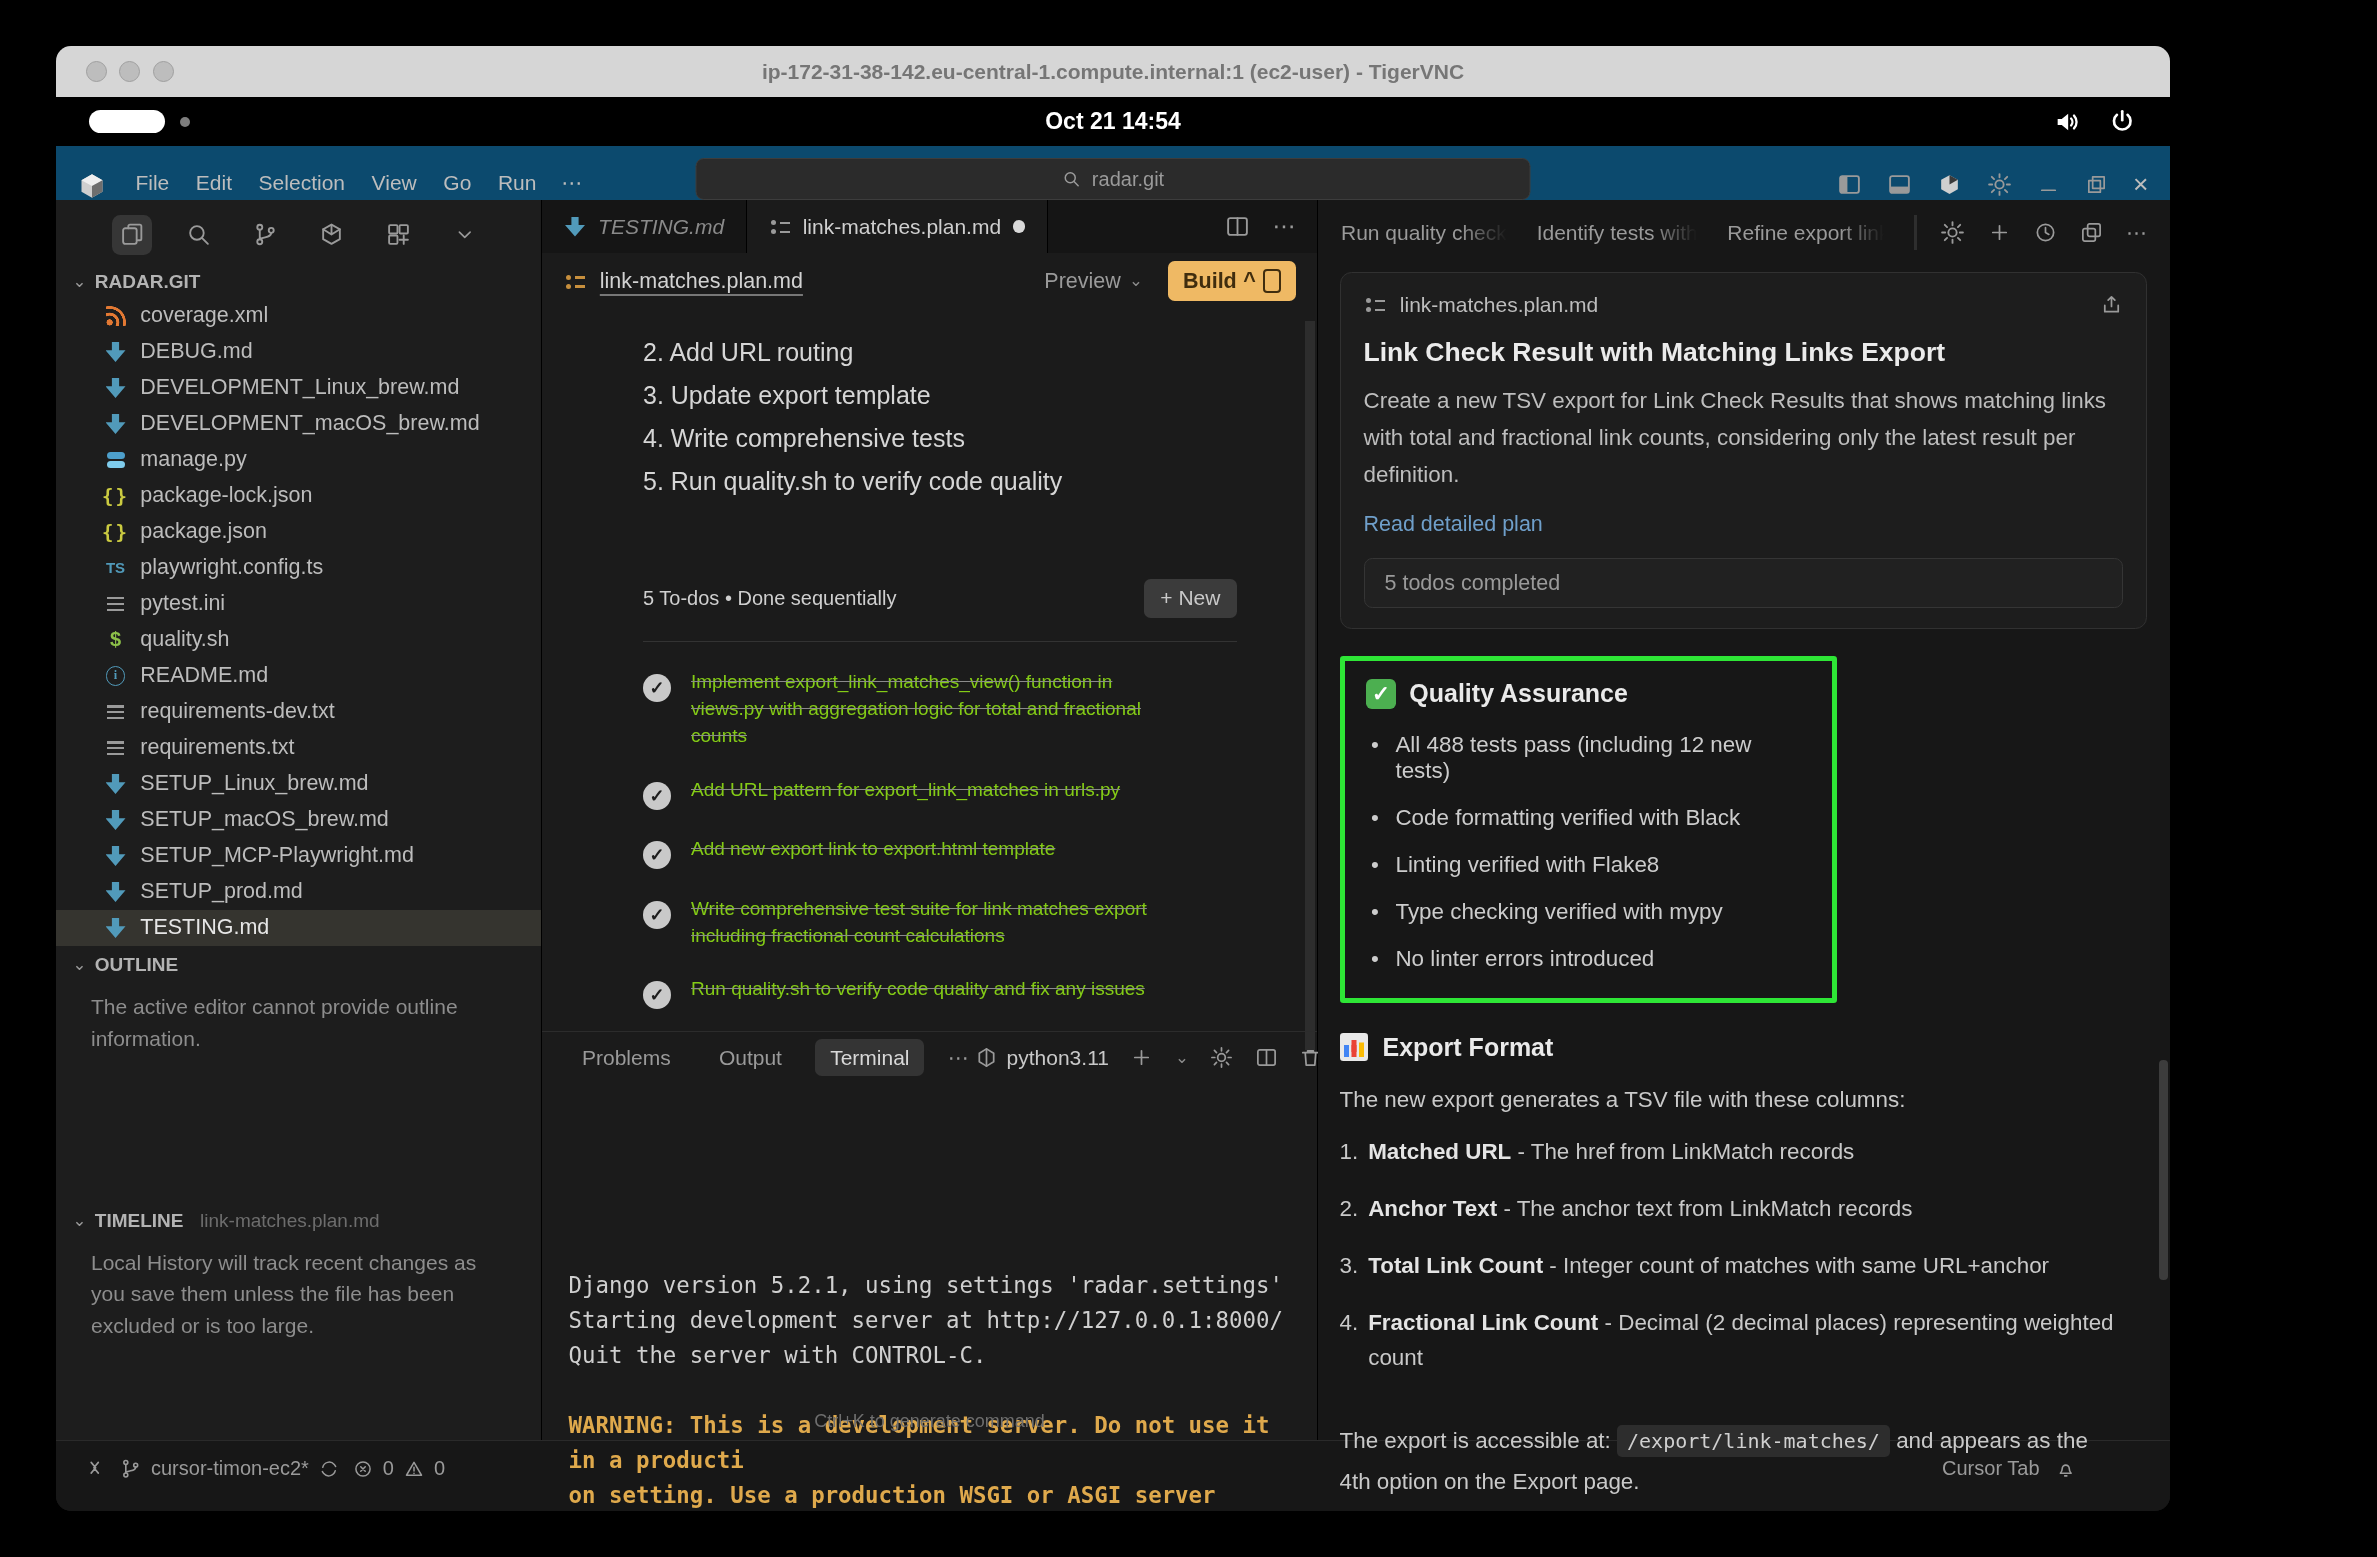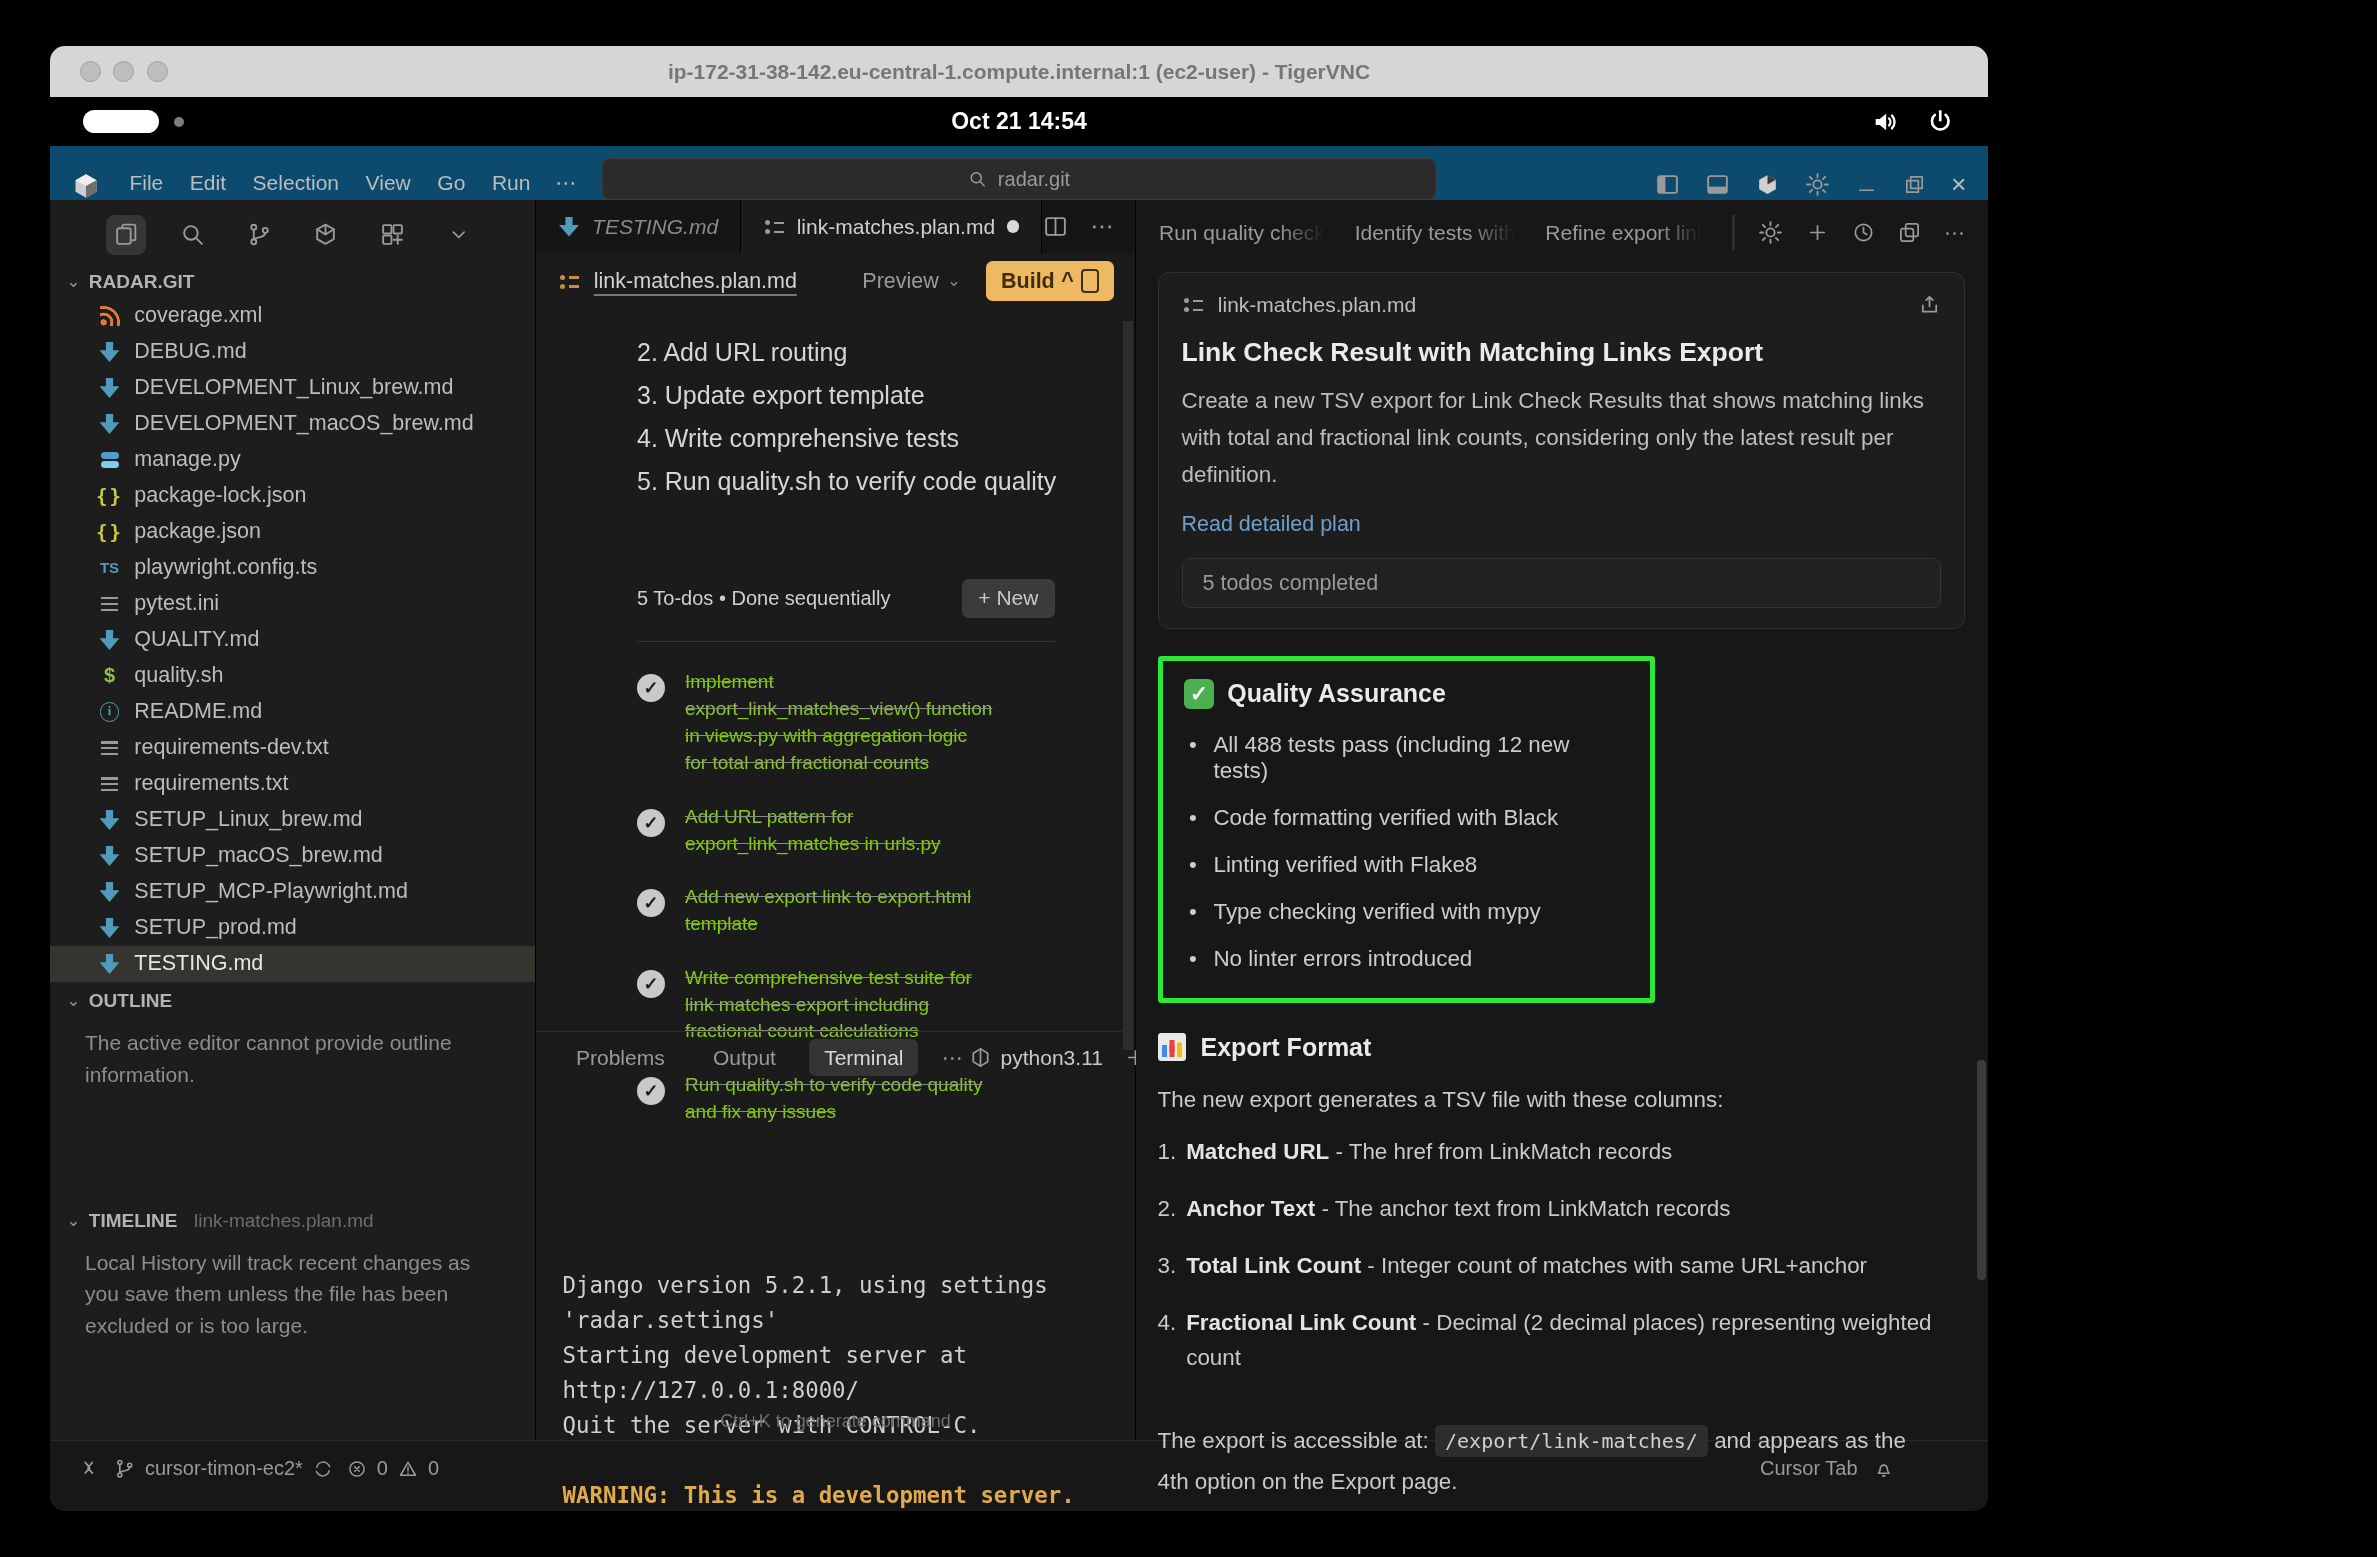--- a/index.html
+++ b/index.html
@@ -1,20 +1,20 @@
 <!DOCTYPE html>
 <html style="font-size:13.3px"><head>
 <meta charset="utf-8">
 <style>
   html,body{margin:0;padding:0;background:#000;}
   body{width:2377px;height:1557px;position:relative;overflow:hidden;
        font-family:"Liberation Sans",sans-serif;color:#c9c9c9;}
   svg{display:block}
   .ic{stroke:#9a9a9a;fill:none;stroke-width:1.8;stroke-linecap:round;stroke-linejoin:round}
-  .window{position:absolute;left:50px;top:46px;width:1938px;height:1465px;border-radius:15px;
+  .window{position:absolute;left:56px;top:46px;width:2114px;height:1465px;border-radius:15px;
           overflow:hidden;background:#1b1b1b;display:flex;flex-direction:column;
           box-shadow:0 25px 75px rgba(0,0,0,.85);}
   
   .vncbar{height:51px;background:#d6d6d6;display:flex;align-items:center;position:relative;flex:0 0 auto}
   .lights{position:absolute;left:30px;display:flex;gap:12.4px}
   .light{width:19px;height:19px;border-radius:50%;background:#bdbdbd;border:0.8px solid #9f9f9f}
   .vnc-title{margin:0 auto;color:#767676;font-size:21px;font-weight:700}
   
   .macbar{height:49px;background:#000;display:flex;align-items:center;position:relative;flex:0 0 auto}
   .pill{position:absolute;left:33px;top:13.3px;width:76px;height:22.4px;background:#fff;border-radius:11.6px}
@@ -324,24 +324,20 @@
             <span class="fic ic-json"></span>
             <span>package.json</span>
           </div>
           <div class="file-row">
             <span class="fic ic-ts"></span>
             <span>playwright.config.ts</span>
           </div>
           <div class="file-row">
             <span class="fic ic-lines"></span>
             <span>pytest.ini</span>
-          </div>
-          <div class="file-row">
-            <span class="fic ic-md"></span>
-            <span>QUALITY.md</span>
           </div>
           <div class="file-row">
             <span class="fic ic-sh"></span>
             <span>quality.sh</span>
           </div>
           <div class="file-row">
             <span class="fic ic-info"></span>
             <span>README.md</span>
           </div>
           <div class="file-row">

